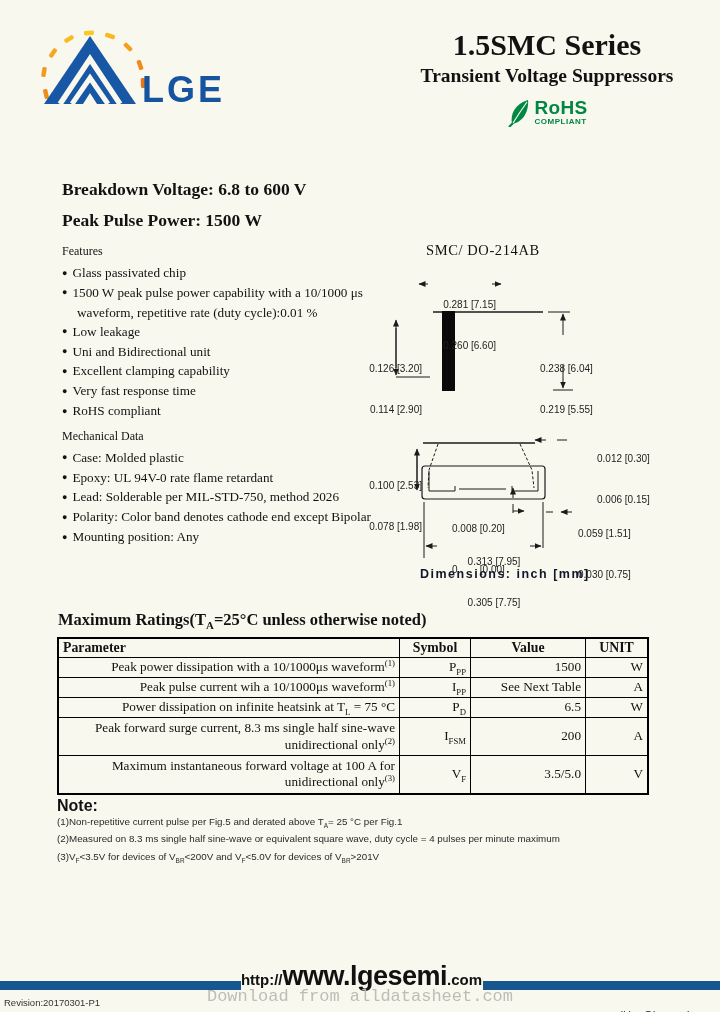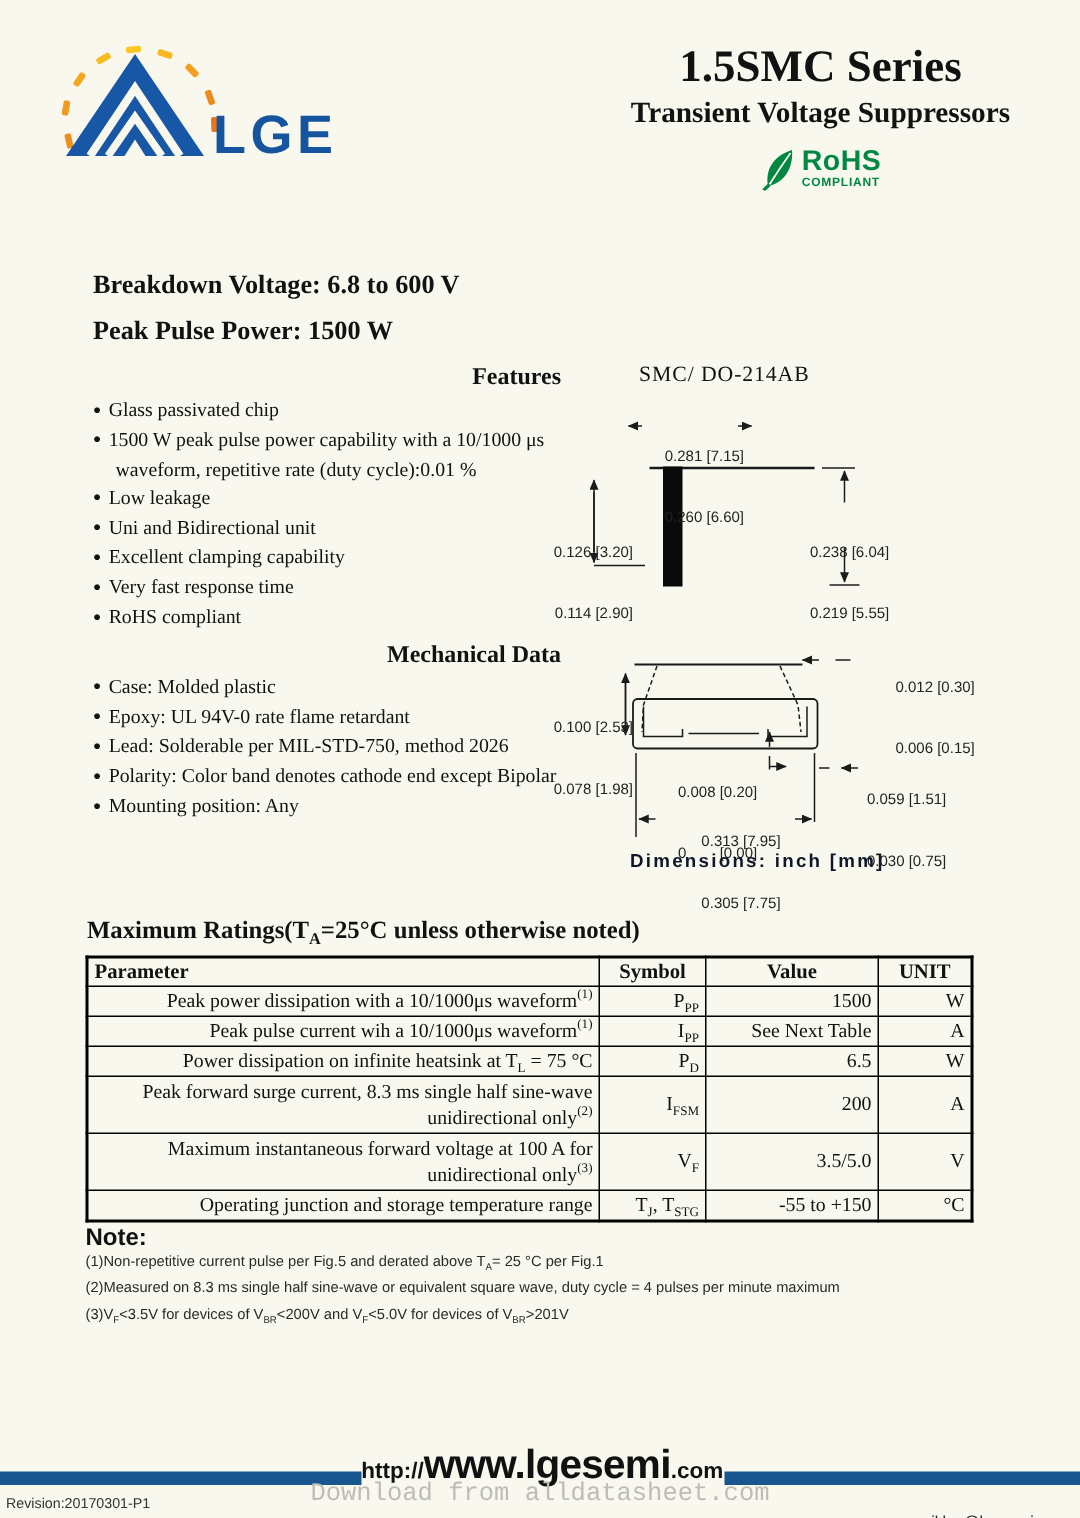--- a/index.html
+++ b/index.html
@@ -12,21 +12,21 @@
   .t1{font-weight:bold;font-size:30px;line-height:34px;}
   .t2{font-weight:bold;font-size:19.5px;line-height:24px;margin-top:2px;}
   .rohs{margin-top:9px;display:inline-flex;align-items:center;gap:2px;}
   .rohs-txt{text-align:left;color:#008843;line-height:1;}
   .rohs-main{font-family:"Liberation Sans",sans-serif;font-weight:bold;font-size:19px;letter-spacing:.3px;}
   .rohs-sub{font-family:"Liberation Sans",sans-serif;font-weight:bold;font-size:8px;letter-spacing:.5px;margin-top:1px;}
 
   
   .leftcol{position:absolute;left:62px;top:174px;width:312px;}
   .intro-line{font-weight:bold;font-size:17.5px;line-height:31px;}
-  .sec-h{font-weight:bold;font-size:16px;line-height:21px;margin-top:5px;text-align:right;}
+  .sec-h{font-weight:normal;font-size:12px;line-height:21px;margin-top:5px;}
   ul.blist{list-style:none;margin:1px 0 0 0;padding:0;}
   .blist li{font-size:13.2px;line-height:19.3px;padding-left:15px;text-indent:-15px;}
   .blt{font-size:9px;padding-right:5px;vertical-align:1.5px;}
 
   
   .diagram{position:absolute;left:360px;top:240px;width:356px;height:366px;}
   .pkg-title{position:absolute;left:66px;top:2px;font-size:14.5px;letter-spacing:.6px;}
   .dim{position:absolute;font-family:"Liberation Sans",sans-serif;font-size:10px;line-height:13.5px;
        color:#222;white-space:pre;}
   .d-topw{left:64px;top:31px;width:72px;text-align:right;}
@@ -257,26 +257,20 @@
         <td class="c-sym"><span>I</span><sub>FSM</sub></td>
         <td class="c-val">200</td>
         <td class="c-unit">A</td>
       </tr>
       <tr class="h2">
         <td class="c-param"><span>Maximum instantaneous forward voltage at 100 A for unidirectional only</span><sup>(3)</sup></td>
         <td class="c-sym"><span>V</span><sub>F</sub></td>
         <td class="c-val">3.5/5.0</td>
         <td class="c-unit">V</td>
       </tr>
-      <tr class="h1">
-        <td class="c-param"><span>Operating junction and storage temperature range</span></td>
-        <td class="c-sym"><span>T</span><sub>J</sub><span>, T</span><sub>STG</sub></td>
-        <td class="c-val">-55 to +150</td>
-        <td class="c-unit">°C</td>
-      </tr>
     </tbody>
       </table>
 
     <div class="notes">
       <div class="note-h">Note:</div>
       <div class="note-line"><span>(1)Non-repetitive current pulse per Fig.5 and derated above T</span><sub>A</sub><span>= 25 °C per Fig.1</span></div>
       <div class="note-line"><span>(2)Measured on 8.3 ms single half sine-wave or equivalent square wave, duty cycle = 4 pulses per minute maximum</span></div>
       <div class="note-line"><span>(3)V</span><sub>F</sub><span>&lt;3.5V for devices of V</span><sub>BR</sub><span>&lt;200V and V</span><sub>F</sub><span>&lt;5.0V for devices of V</span><sub>BR</sub><span>&gt;201V</span></div>
     </div>
   </div>

